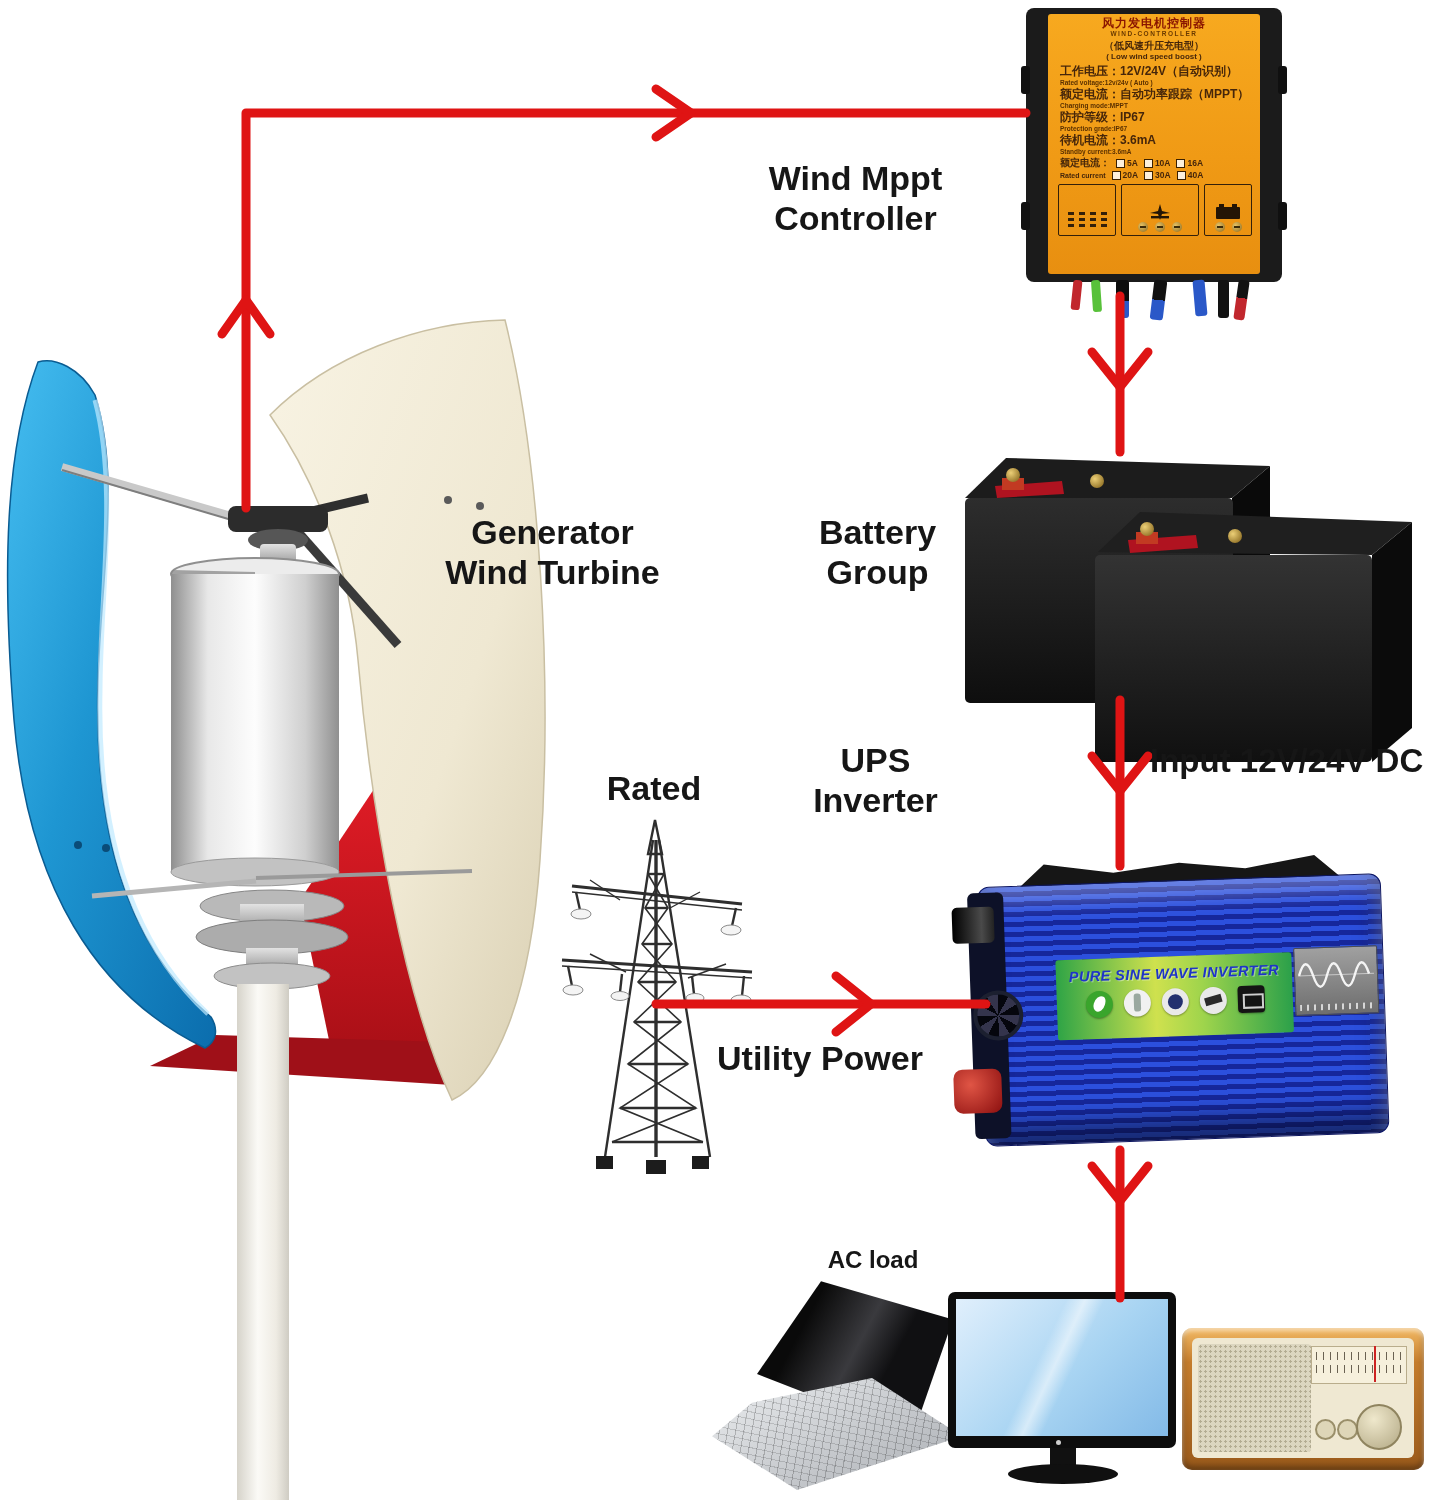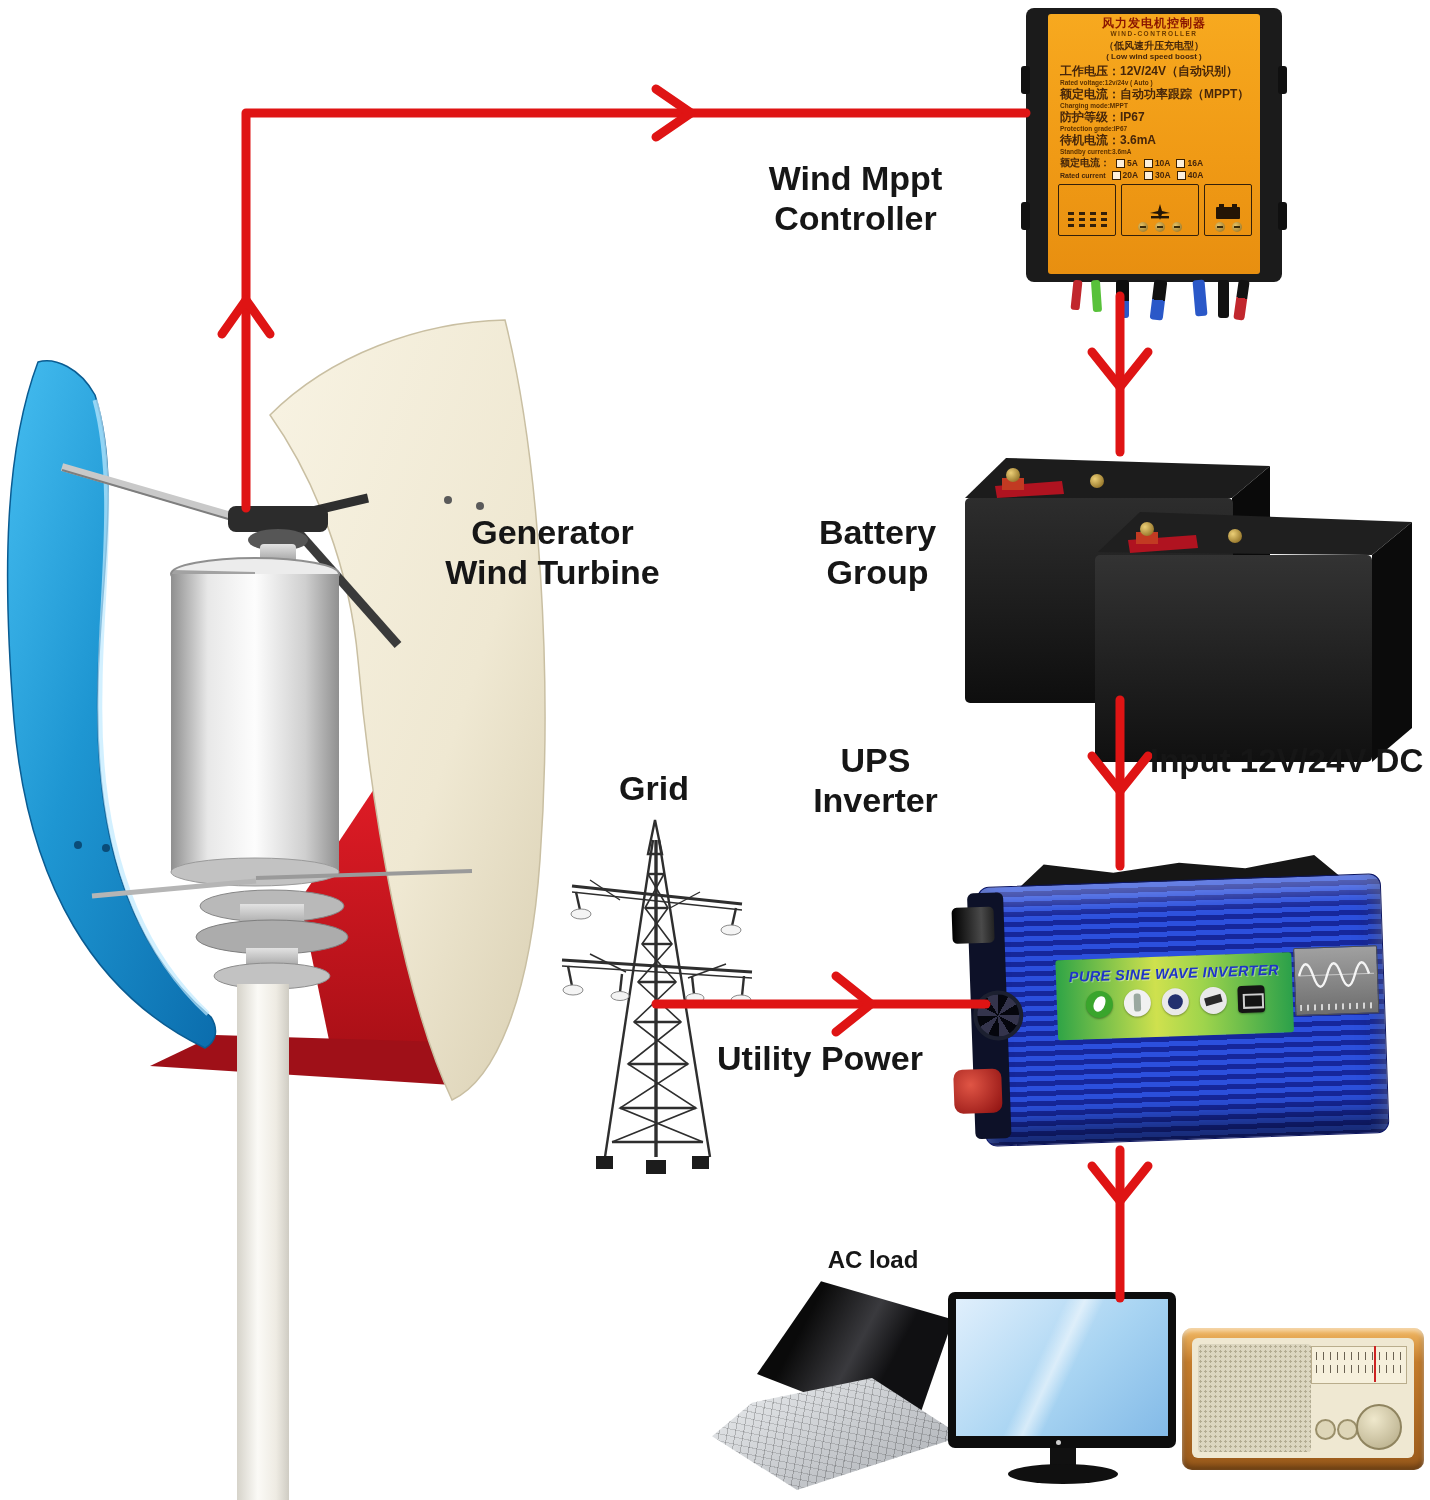--- a/index.html
+++ b/index.html
@@ -457,21 +457,21 @@
     <span>Group</span>
   </div>
   <div class="biglabel" style="left:798px;top:740px;width:155px">
     <span>UPS</span>
     <span>Inverter</span>
   </div>
   <div class="biglabel" style="left:1150px;top:742px;width:285px;text-align:left;font-size:33px">
     <span>Input 12V/24V DC</span>
   </div>
   <div class="biglabel" style="left:590px;top:768px;width:128px">
-    <span>Grid</span>
+    <span>Rated</span>
   </div>
   <div class="biglabel" style="left:714px;top:1038px;width:212px">
     <span>Utility Power</span>
   </div>
   <div class="biglabel" style="left:798px;top:1246px;width:150px;font-size:24px">
     <span>AC load</span>
   </div>
 
 </div>
 

